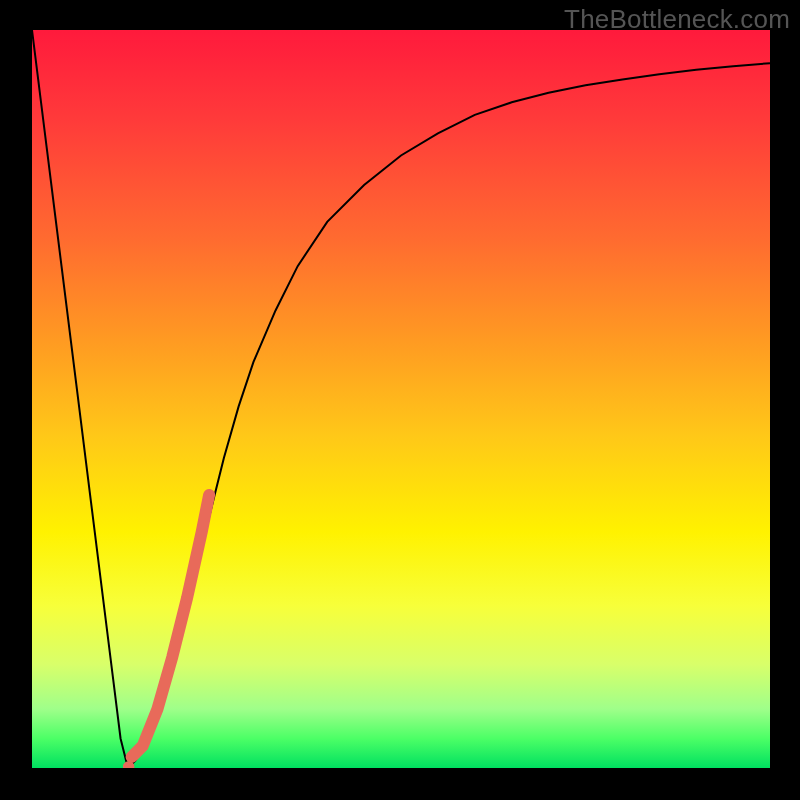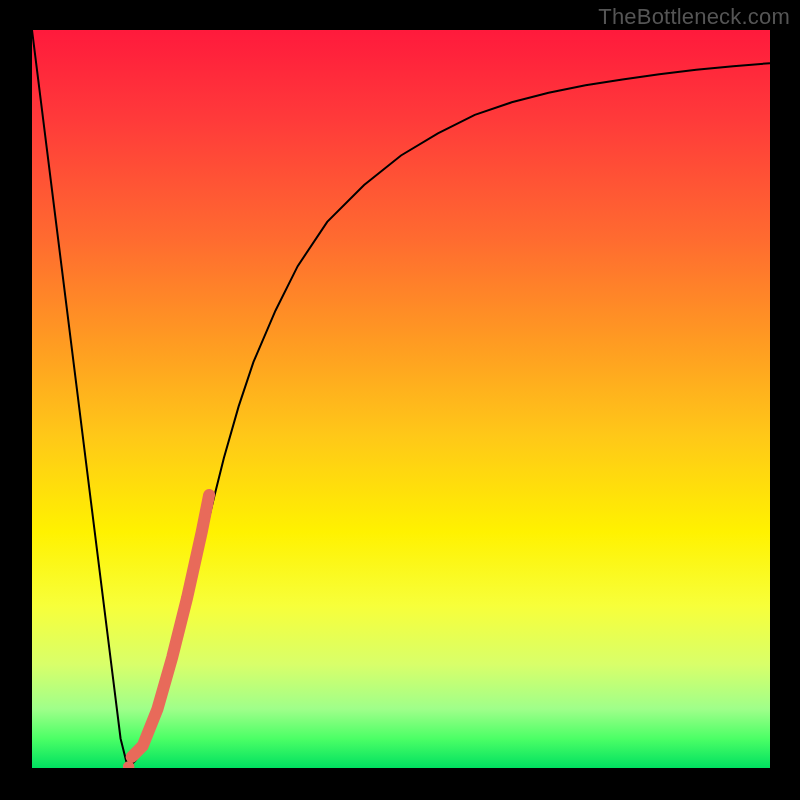--- a/index.html
+++ b/index.html
@@ -45,21 +45,21 @@
     top: 0;
     width: 738px;
     height: 738px;
     pointer-events: none;
   }
   .watermark {
     position: absolute;
     top: 4px;
     right: 10px;
     color: #555;
-    font-size: 22px;
+    font-size: 26px;
     font-weight: 400;
     letter-spacing: 0.2px;
     user-select: none;
   }
 </style>
 </head>
 <body>
 
 <div class="frame">
   <div class="plot-area">

